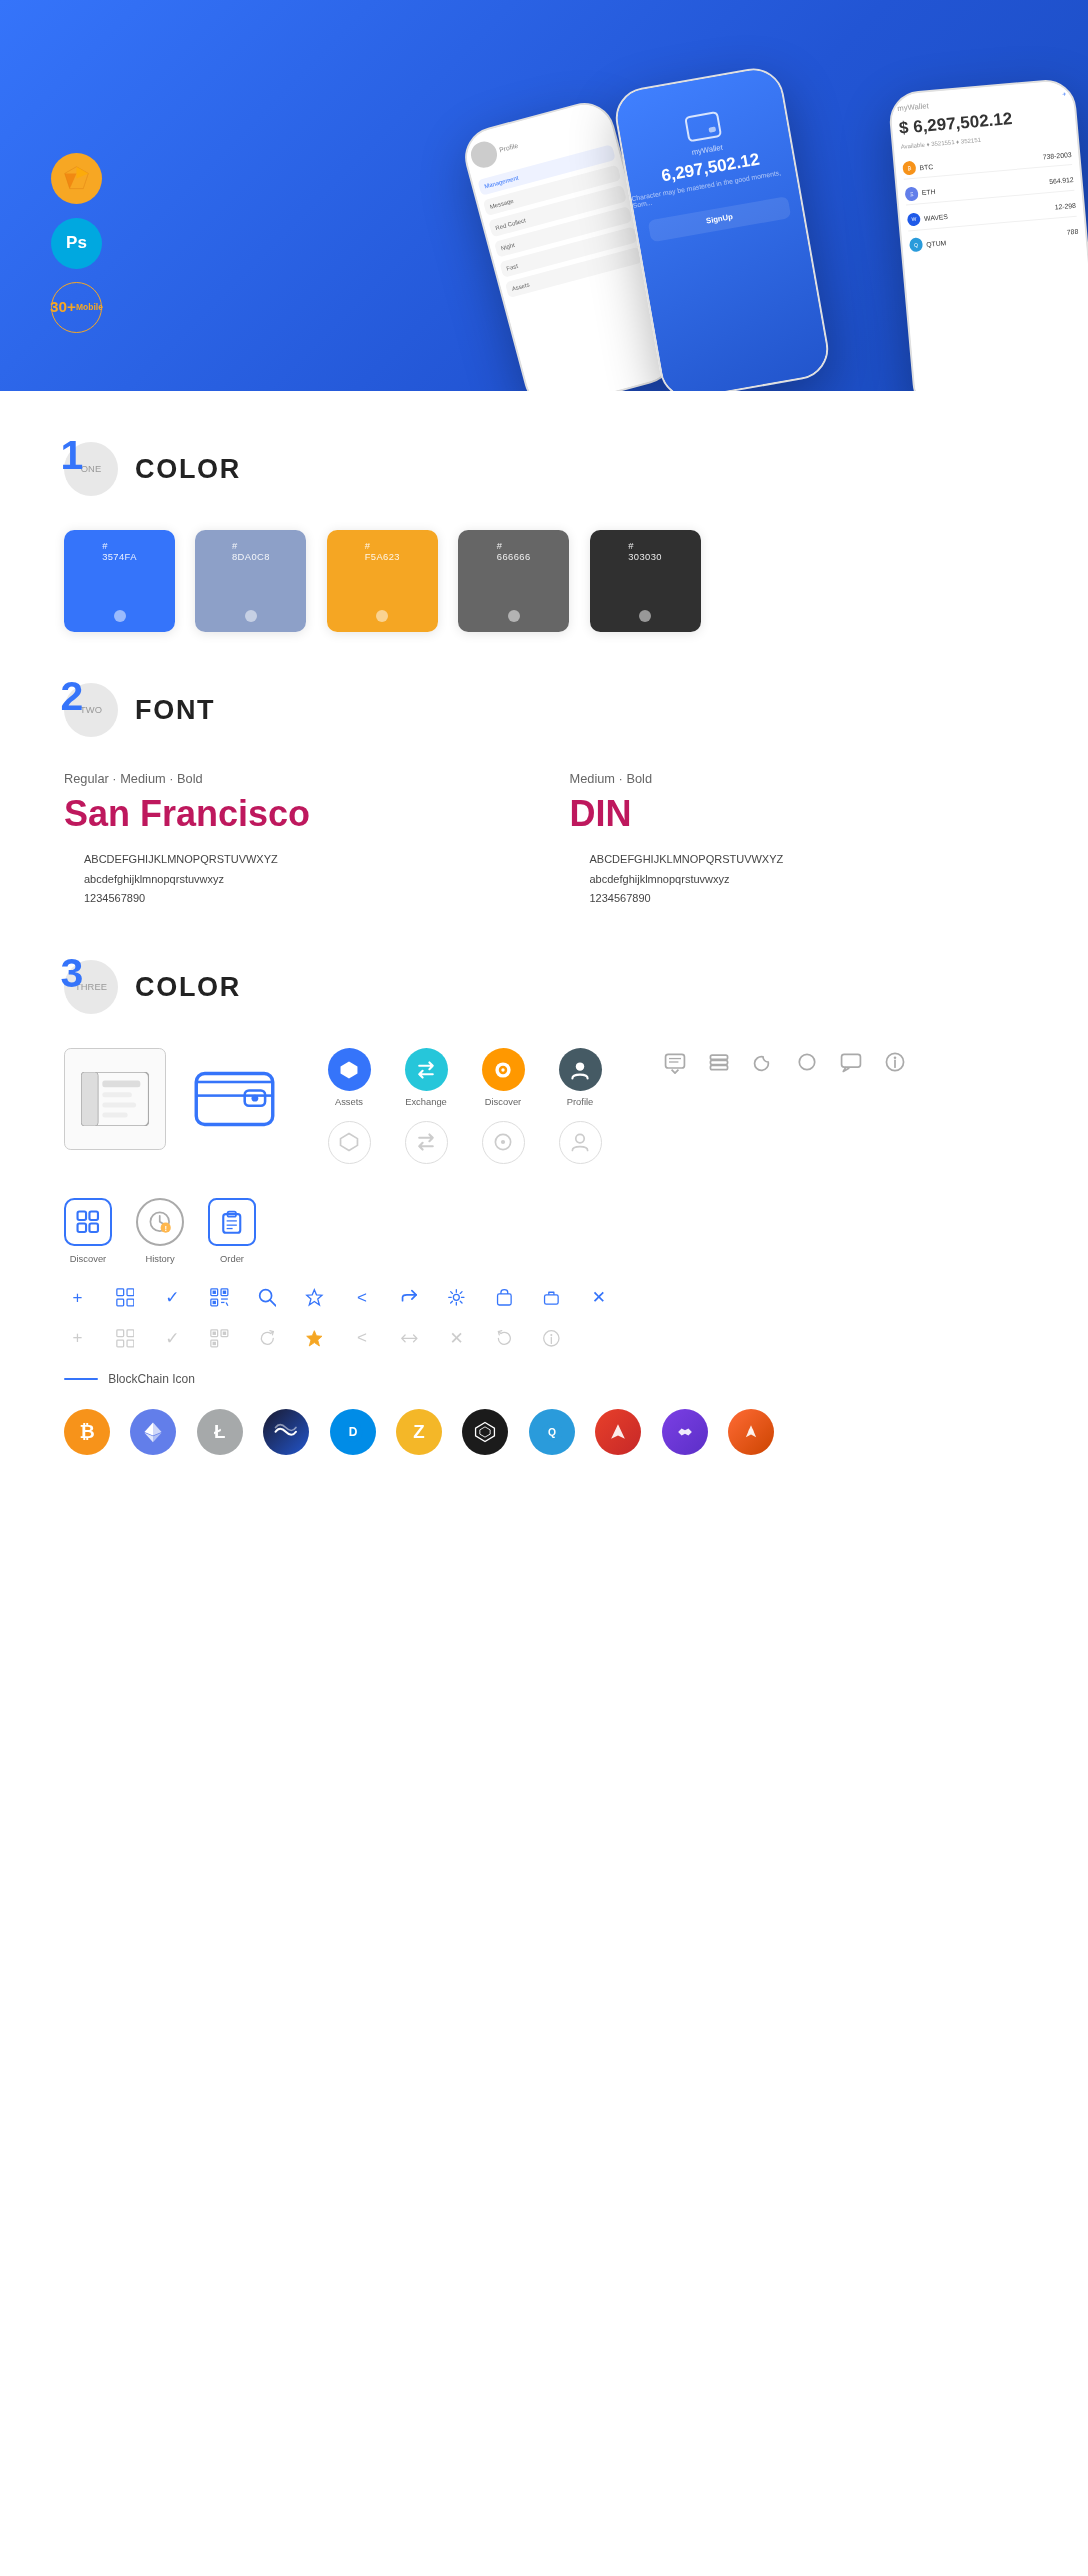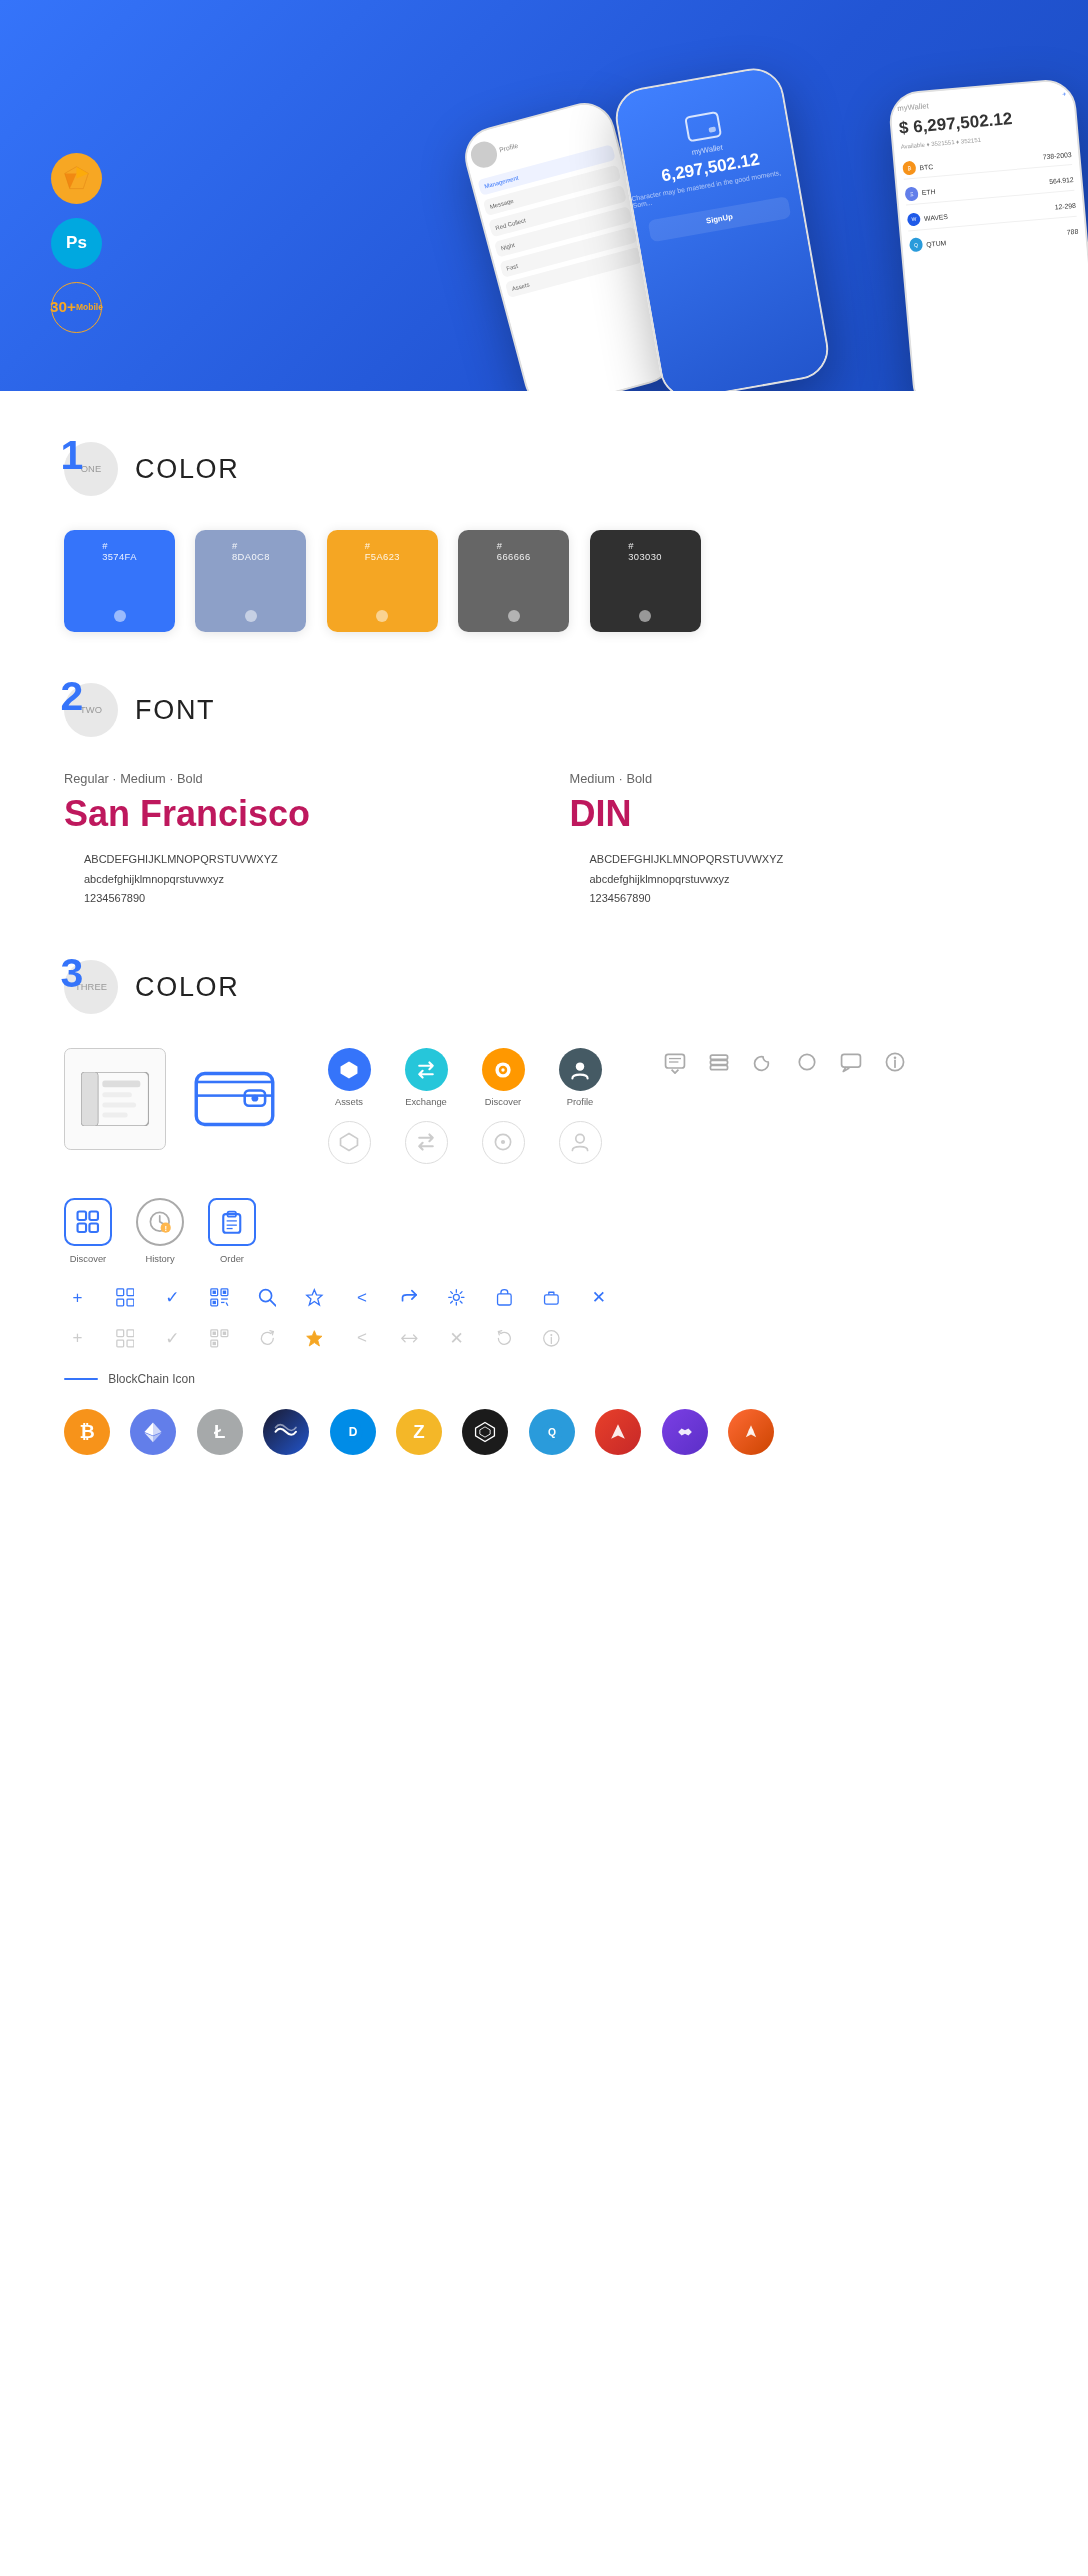--- a/index.html
+++ b/index.html
@@ -149,21 +149,21 @@
       position: absolute;
       top: -6.8px;
       left: -3.4px;
       font-size: 41px;
       font-weight: 700;
       color: #3574FA;
       line-height: 1;
     }
     .section-title {
       font-size: 27px;
-      font-weight: 400;
+      font-weight: 700;
       color: #222;
       letter-spacing: 1.7px;
     }
 
     
     .color-swatches {
       display: flex;
       gap: 20.4px;
       flex-wrap: wrap;
     }

